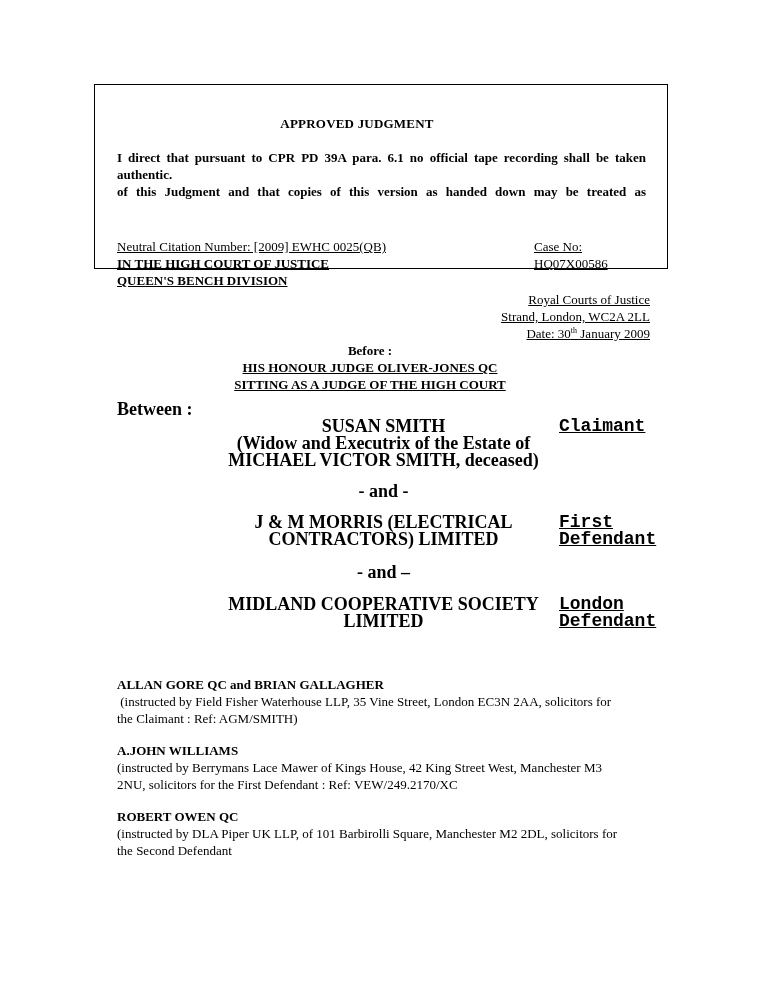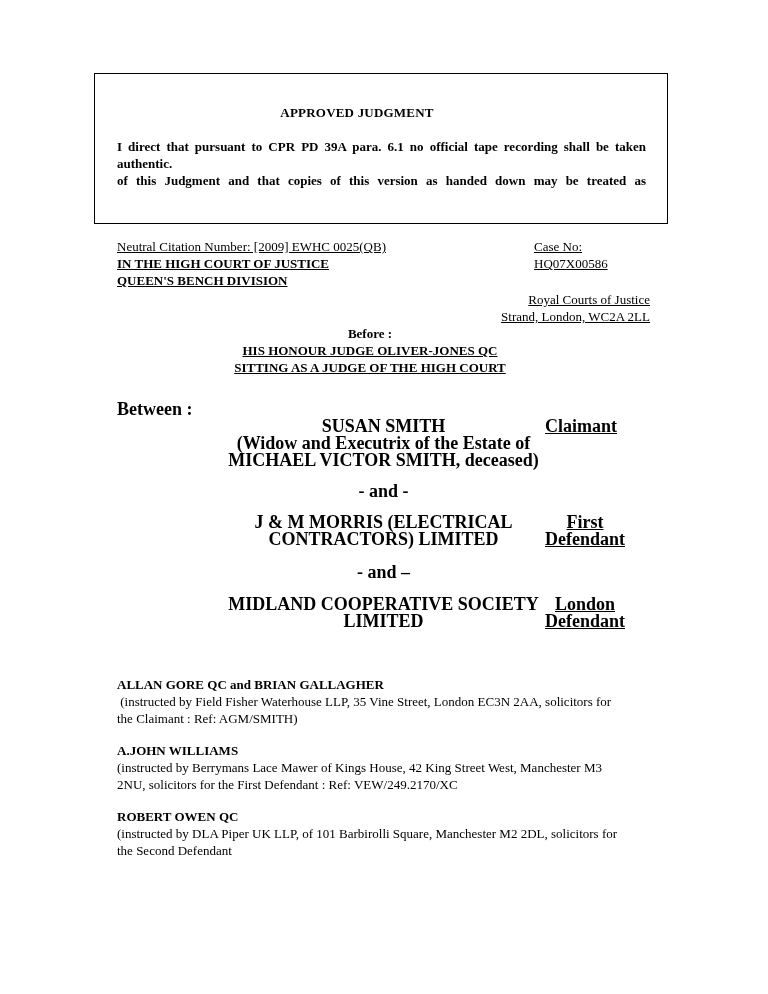--- a/index.html
+++ b/index.html
@@ -8,22 +8,22 @@
     width: 768px; height: 994px;
     font-family: "Liberation Serif", "DejaVu Serif", serif;
     color: #000000;
     position: relative;
     overflow: hidden;
   }
   .page { position: relative; width: 768px; height: 994px; background: #ffffff; }
 
   
   .judgment-box {
-    position: absolute; left: 94px; top: 73px;
-    width: 574px; height: 151px;
+    position: absolute; left: 94px; top: 84px;
+    width: 574px; height: 185px;
     border: 1.5px solid #000000;
     font-weight: bold; font-size: 13px; line-height: 17px;
   }
   .box-title-wrap {
     position: absolute; left: 22px; top: 30px;
     width: 480px; text-align: center;
     letter-spacing: 0.2px;
   }
   .box-para {
     position: absolute; left: 22px; top: 64px;
@@ -40,22 +40,22 @@
   .case-no { position: absolute; left: 381px; top: 0; margin-left: 36px; }
   .venue-block { margin-top: 2px; text-align: right; }
   .bench-block { width: 506px; text-align: center; }
   sup.ordinal { font-size: 8px; vertical-align: super; line-height: 0; }
 
   
   .parties { position: absolute; left: 117px; top: 401px; width: 533px; font-size: 18px; line-height: 17px; font-weight: bold; }
   .party-row { position: relative; text-align: center; }
   .party-names { width: 533px; }
   .party-role {
-    position: absolute; left: 428px; top: 0;
-    text-align: center; text-decoration: underline;
+    position: absolute; left: 442px; top: 0;
+    text-align: left; text-decoration: underline; font-family: Liberation Mono, monospace;
   }
   .sep1 { text-align: center; margin-top: 14px; }
   .row-def1 { margin-top: 14px; }
   .sep2 { text-align: center; margin-top: 16px; }
   .row-def2 { margin-top: 15px; }
 
   
   .counsel { position: absolute; left: 117px; top: 676px; width: 537px; font-size: 13px; line-height: 17px; }
   .counsel-block + .counsel-block { margin-top: 15px; }
   .counsel-names { font-weight: bold; }
@@ -79,20 +79,21 @@
     <div class="cite-row">
       <span class="u">Neutral Citation Number: [2009] EWHC 0025(QB)</span>
       <span class="u case-no">Case No: HQ07X00586</span>
     </div>
     <div class="b u">IN THE HIGH COURT OF JUSTICE</div>
     <div class="b u">QUEEN'S BENCH DIVISION</div>
 
     <div class="venue-block">
       <div><span class="u">Royal Courts of Justice</span></div>
       <div><span class="u">Strand, London, WC2A 2LL</span></div>
+      <div><span class="u"><span>Date: 30</span><sup class="ordinal">th</sup><span> January 2009</span></span></div>
     </div>
 
     <div class="bench-block">
       <div class="b">Before :</div>
       <div><span class="b u">HIS HONOUR JUDGE OLIVER-JONES QC</span></div>
       <div><span class="b u">SITTING AS A JUDGE OF THE HIGH COURT</span></div>
     </div>
   </div>
 
   <div class="parties">

